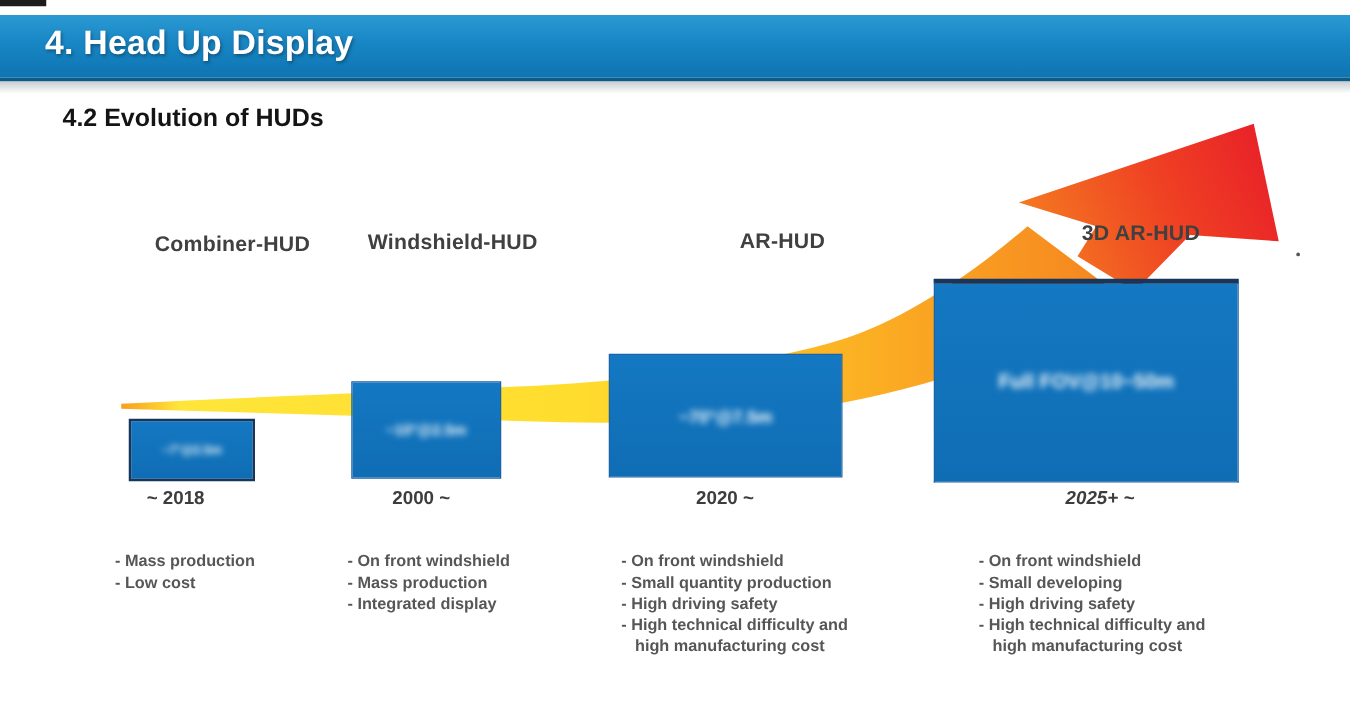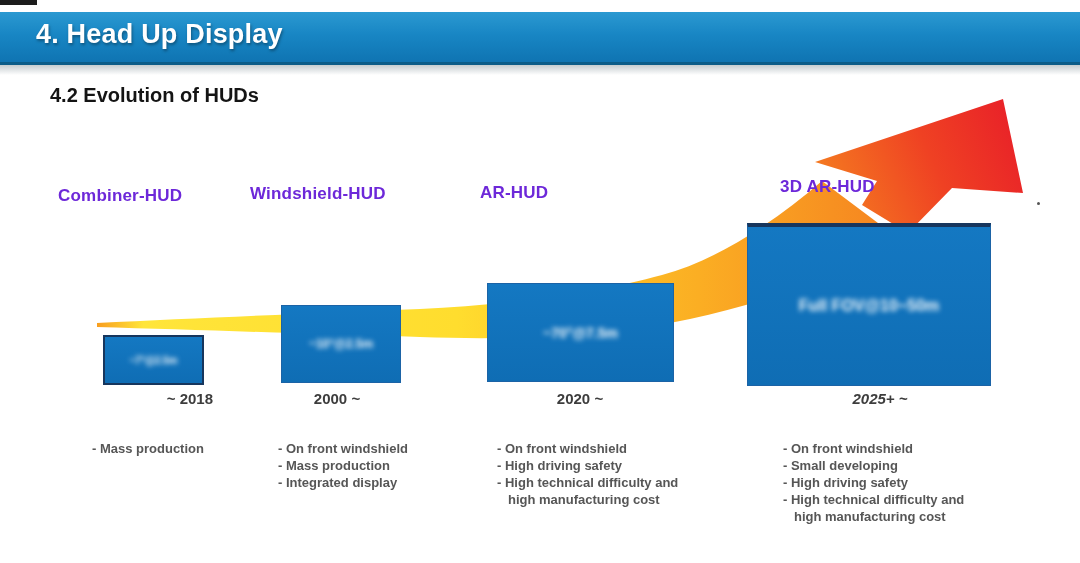--- a/index.html
+++ b/index.html
@@ -24,42 +24,42 @@
     position:absolute;left:36px;top:7px;color:#ffffff;font-size:27px;font-weight:bold;
     text-shadow:1px 2px 3px rgba(0,0,0,.35);letter-spacing:.2px;
   }
   .subtitle{
     position:absolute;left:50px;top:84px;font-size:20px;font-weight:bold;color:#141414;
   }
   
   .arrow-layer{position:absolute;left:0;top:0;width:1080px;height:563px;z-index:1;}
   
   .col-header{
-    position:absolute;z-index:4;font-size:17px;font-weight:bold;color:#6d28d9;
-    text-align:left;letter-spacing:.2px;
+    position:absolute;z-index:4;font-size:17px;font-weight:bold;color:#404040;
+    text-align:right;letter-spacing:.2px;
   }
   .h1{left:58px;top:186px;width:190px;}
   .h2{left:250px;top:184px;width:180px;}
   .h3{left:480px;top:183px;width:180px;}
   .h4{left:780px;top:177px;width:180px;}
   
   .spec-box{
     position:absolute;z-index:2;background:linear-gradient(180deg,#1478c2,#0f6db4);
     display:flex;align-items:center;justify-content:center;color:#ffffff;font-weight:bold;
   }
   .spec-text{filter:blur(2.6px);opacity:.95;white-space:nowrap;}
   .b1{left:103px;top:335px;width:97px;height:46px;border:2px solid #17365d;font-size:10px;}
   .b2{left:281px;top:305px;width:118px;height:76px;border:1px solid #1b63a6;font-size:12px;}
   .b3{left:487px;top:283px;width:185px;height:97px;border:1px solid #1b63a6;font-size:14px;}
   .b4{left:747px;top:223px;width:242px;height:158px;border:1px solid #1b63a6;border-top:4px solid #17365d;font-size:16px;}
   
   .year{
     position:absolute;z-index:3;top:390px;font-size:15px;font-weight:bold;color:#3d3d3d;text-align:center;
   }
-  .y1{left:108px;width:105px;text-align:right;}
+  .y1{left:88px;width:105px;}
   .y2{left:282px;width:110px;}
   .y3{left:525px;width:110px;}
   .y4{left:820px;width:120px;font-style:italic;}
   
   .bullets{
     position:absolute;z-index:3;top:441px;margin:0;padding:0;list-style:none;
     font-size:13px;font-weight:bold;color:#565656;line-height:16.5px;
   }
   .bullets li{padding-left:11px;text-indent:-11px;margin:0 0 .5px 0;}
   .l1{left:92px;width:190px;}
@@ -127,28 +127,30 @@
     <span class="spec-text">Full FOV@10~50m</span>
   </div>
 
   <div class="year y1">~ 2018</div>
   <div class="year y2">2000 ~</div>
   <div class="year y3">2020 ~</div>
   <div class="year y4">2025+ ~</div>
 
   <ul class="bullets l1">
       <li>- Mass production</li>
+      <li>- Low cost</li>
     </ul>
   <ul class="bullets l2">
       <li>- On front windshield</li>
       <li>- Mass production</li>
       <li>- Integrated display</li>
     </ul>
   <ul class="bullets l3">
       <li>- On front windshield</li>
+      <li>- Small quantity production</li>
       <li>- High driving safety</li>
       <li>- High technical difficulty and high manufacturing cost</li>
     </ul>
   <ul class="bullets l4">
       <li>- On front windshield</li>
       <li>- Small developing</li>
       <li>- High driving safety</li>
       <li>- High technical difficulty and high manufacturing cost</li>
     </ul>
 

